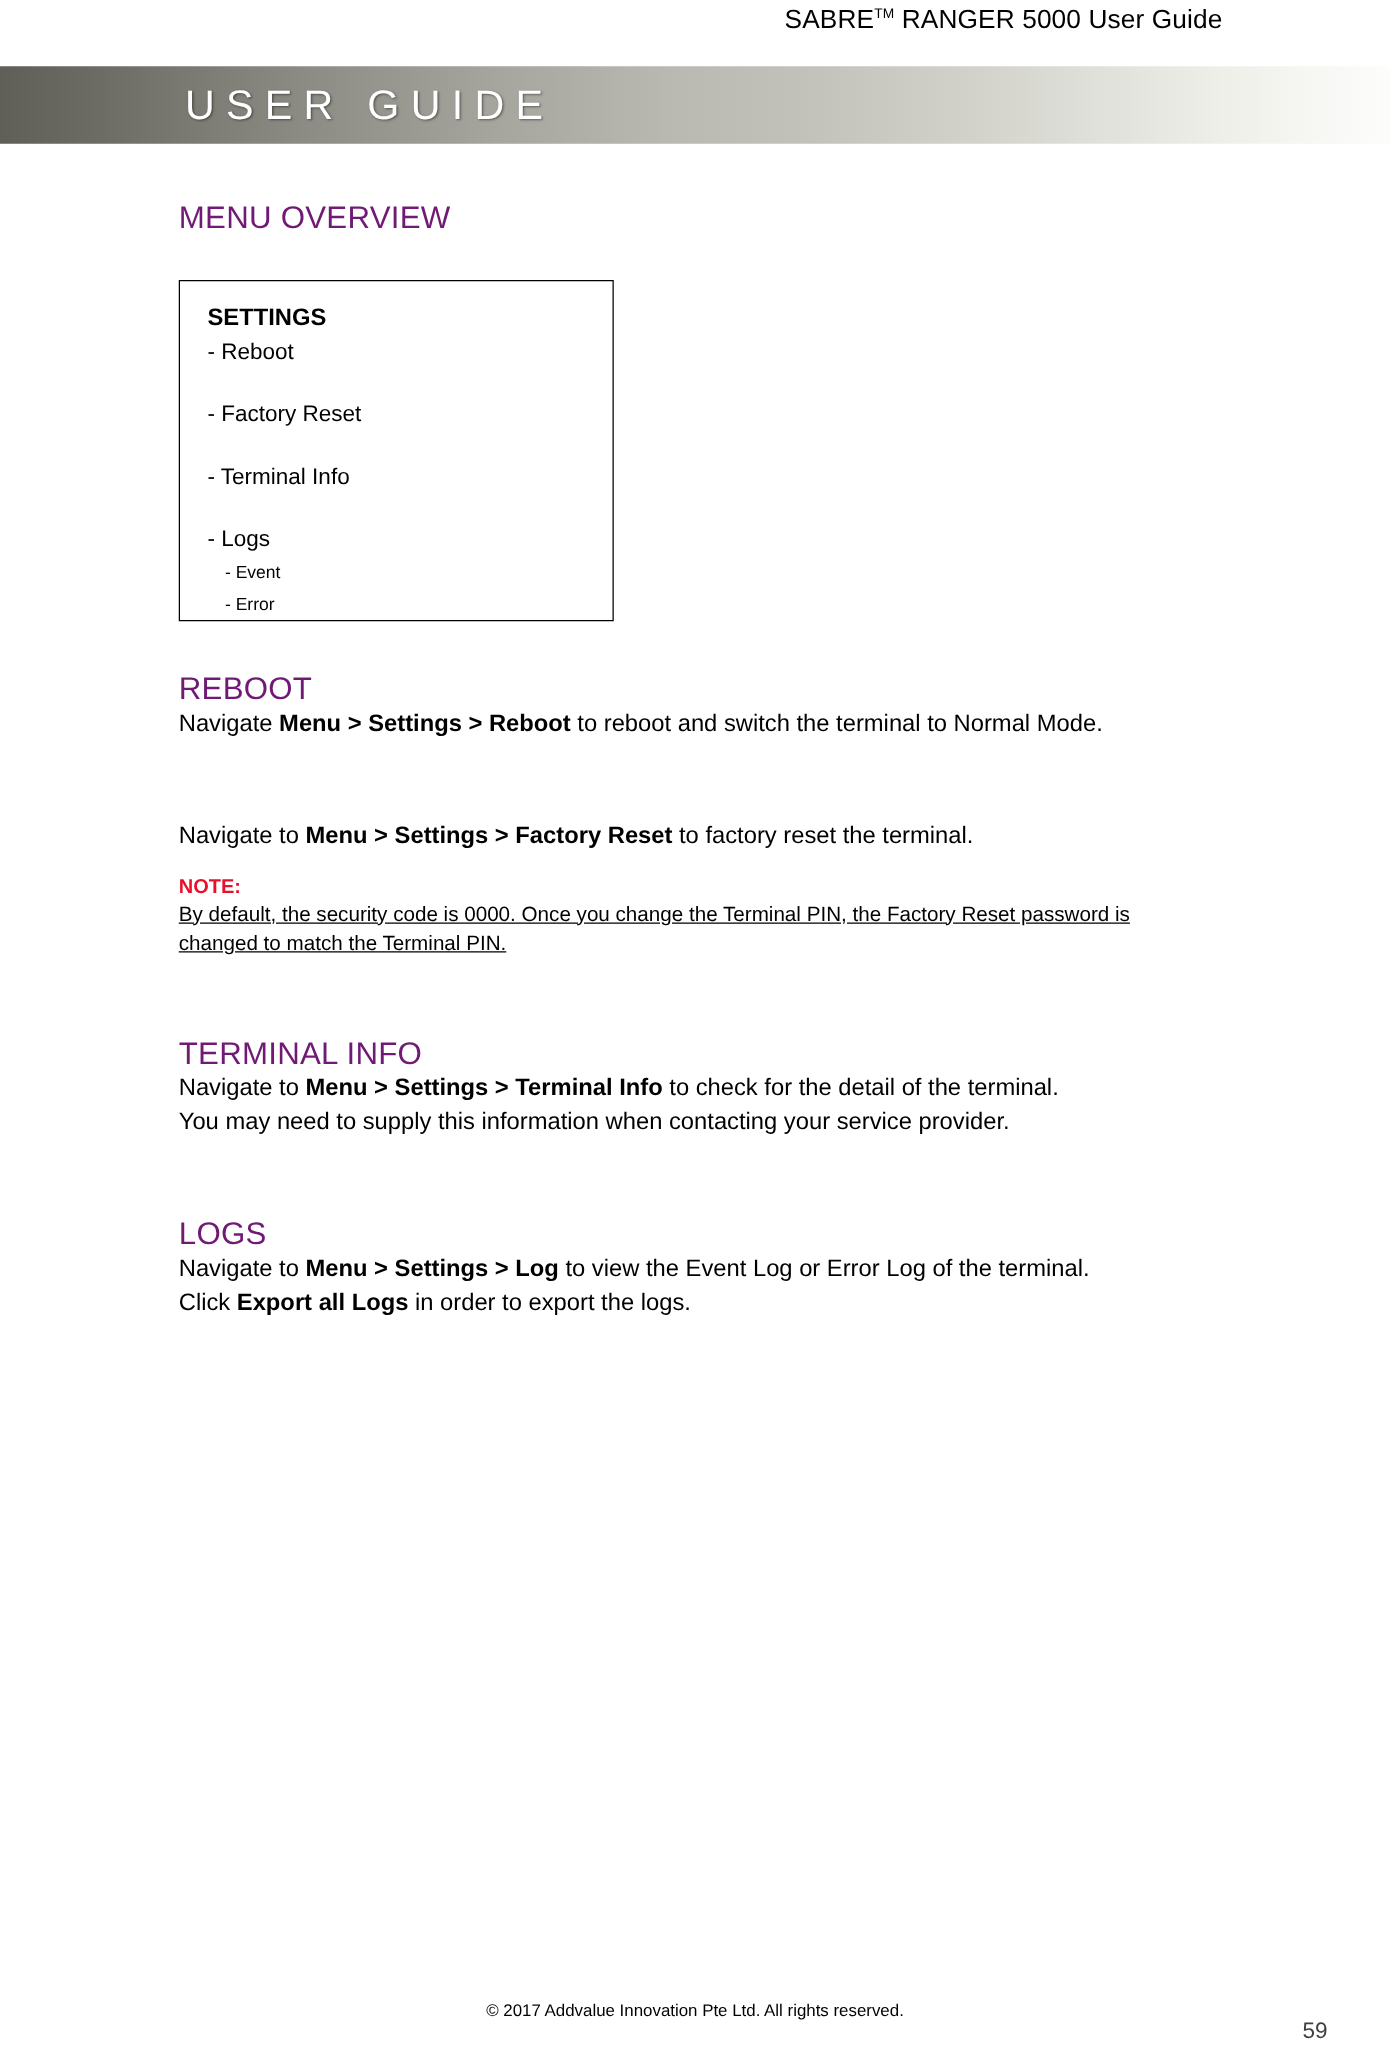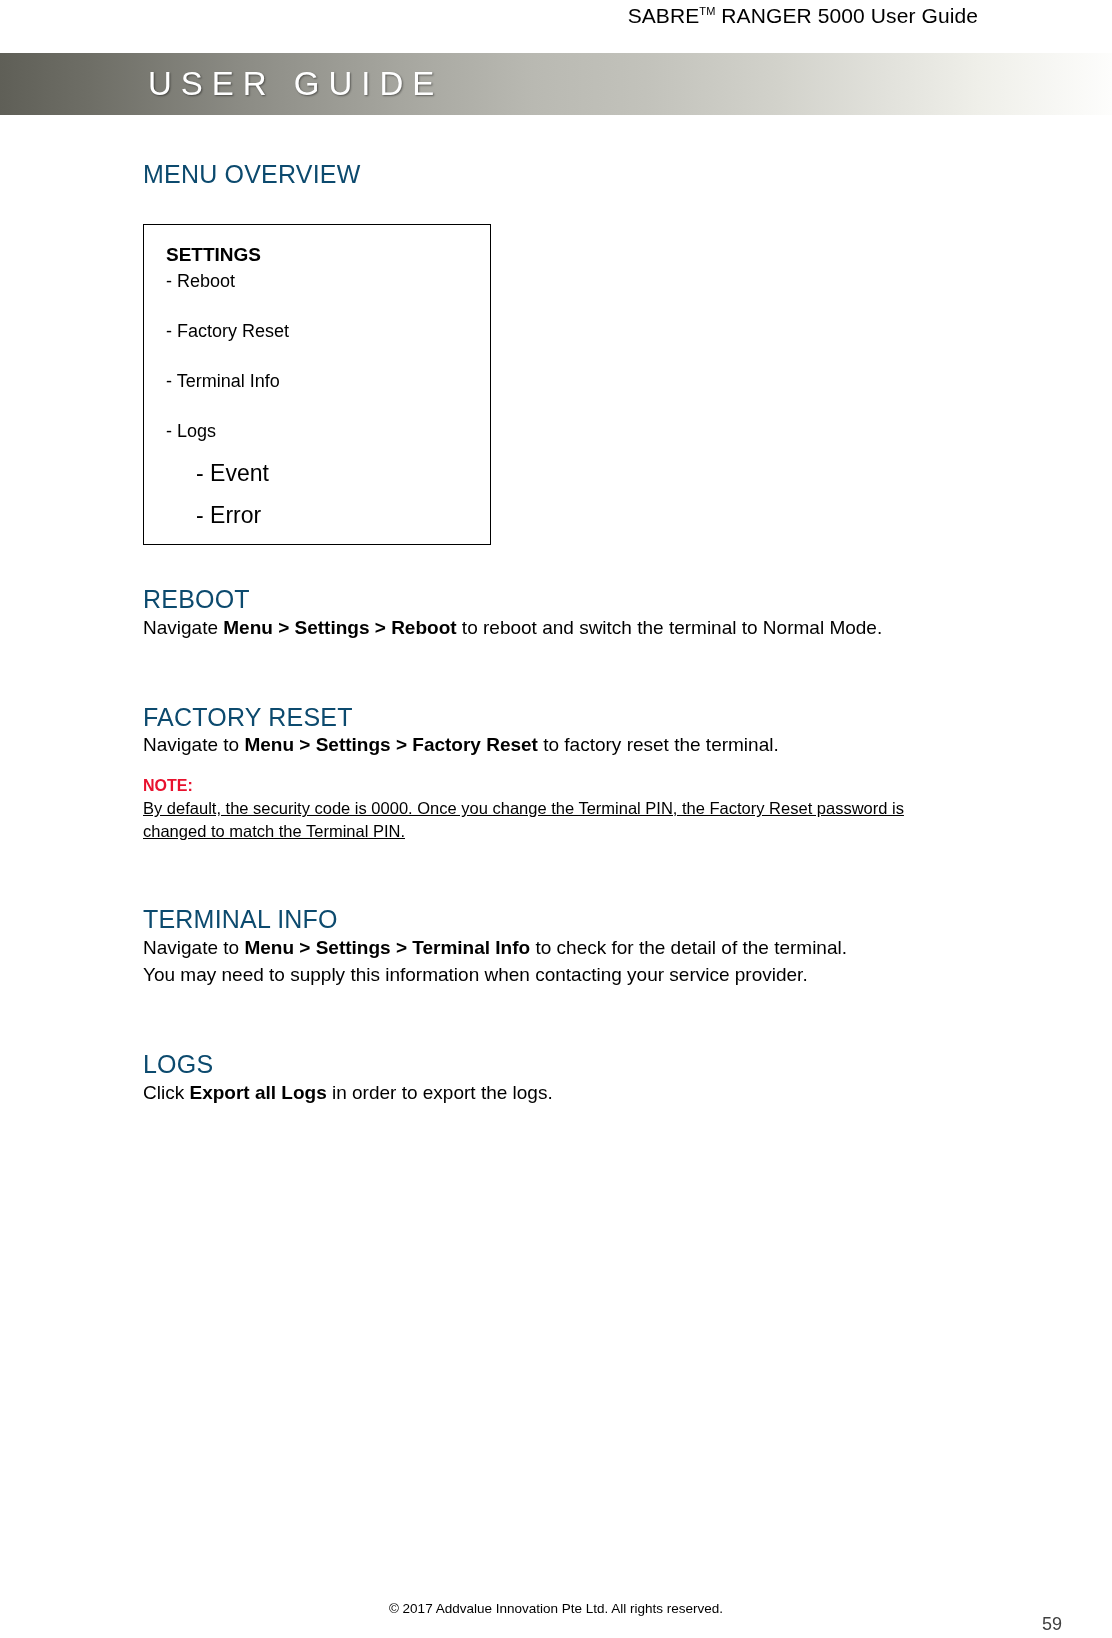--- a/index.html
+++ b/index.html
@@ -74,21 +74,21 @@
 
   
   .content {
     position: absolute;
     left: 143px;
     top: 160px;
     width: 930px;
   }
 
   h2.section-title {
-    color: #0c4a6e;
+    color: #701a75;
     font-size: 25px;
     font-weight: 400;
     margin: 0;
     line-height: 1.15;
     letter-spacing: 0.2px;
   }
 
   .body-line {
     font-size: 19px;
     line-height: 27px;
@@ -113,23 +113,23 @@
     line-height: 26px;
     margin: 0;
   }
   .menu-box .box-item {
     font-size: 18px;
     line-height: 26px;
     margin: 0;
   }
   .menu-box .spacer { height: 24px; }
   .menu-box .box-subitem {
-    font-size: 23px;
+    font-size: 14px;
     line-height: 26px;
-    margin: 16px;
+    margin: 0;
     padding-left: 14px;
   }
 
   .gap-lg { height: 40px; }
   .gap-xl { height: 62px; }
   .gap-sm { height: 8px; }
 
   .note-label {
     color: #e8112d;
     font-weight: bold;
@@ -196,37 +196,37 @@
     <p class="box-subitem">- Error</p>
   </div>
 
   <div class="gap-lg"></div>
 
   <h2 class="section-title title-block">REBOOT</h2>
   <p class="body-line"><span>Navigate </span><b>Menu &gt; Settings &gt; Reboot</b><span> to reboot and switch the terminal to Normal Mode.</span></p>
 
   <div class="gap-xl"></div>
 
-  <h2 class="section-title title-block">FACTORY RESET</h2>
   <p class="body-line"><span>Navigate to </span><b>Menu &gt; Settings &gt; Factory Reset</b><span> to factory reset the terminal.</span></p>
 
   <div class="gap-sm"></div>
   <div class="gap-sm"></div>
 
   <p class="note-label">NOTE:</p>
   <p class="note-body">By default, the security code is 0000. Once you change the Terminal PIN, the Factory Reset password is</p>
   <p class="note-body">changed to match the Terminal PIN.</p>
 
   <div class="gap-xl"></div>
 
   <h2 class="section-title title-block">TERMINAL INFO</h2>
   <p class="body-line"><span>Navigate to </span><b>Menu &gt; Settings &gt; Terminal Info</b><span> to check for the detail of the terminal.</span></p>
   <p class="body-line">You may need to supply this information when contacting your service provider.</p>
 
   <div class="gap-xl"></div>
 
   <h2 class="section-title title-block">LOGS</h2>
+  <p class="body-line"><span>Navigate to </span><b>Menu &gt; Settings &gt; Log</b><span> to view the Event Log or Error Log of the terminal.</span></p>
   <p class="body-line"><span>Click </span><b>Export all Logs</b><span> in order to export the logs.</span></p>
 
 </div>
 
 <div class="footer-copyright">© 2017 Addvalue Innovation Pte Ltd. All rights reserved.</div>
 <div class="page-number">59</div>
 
 </body></html>

